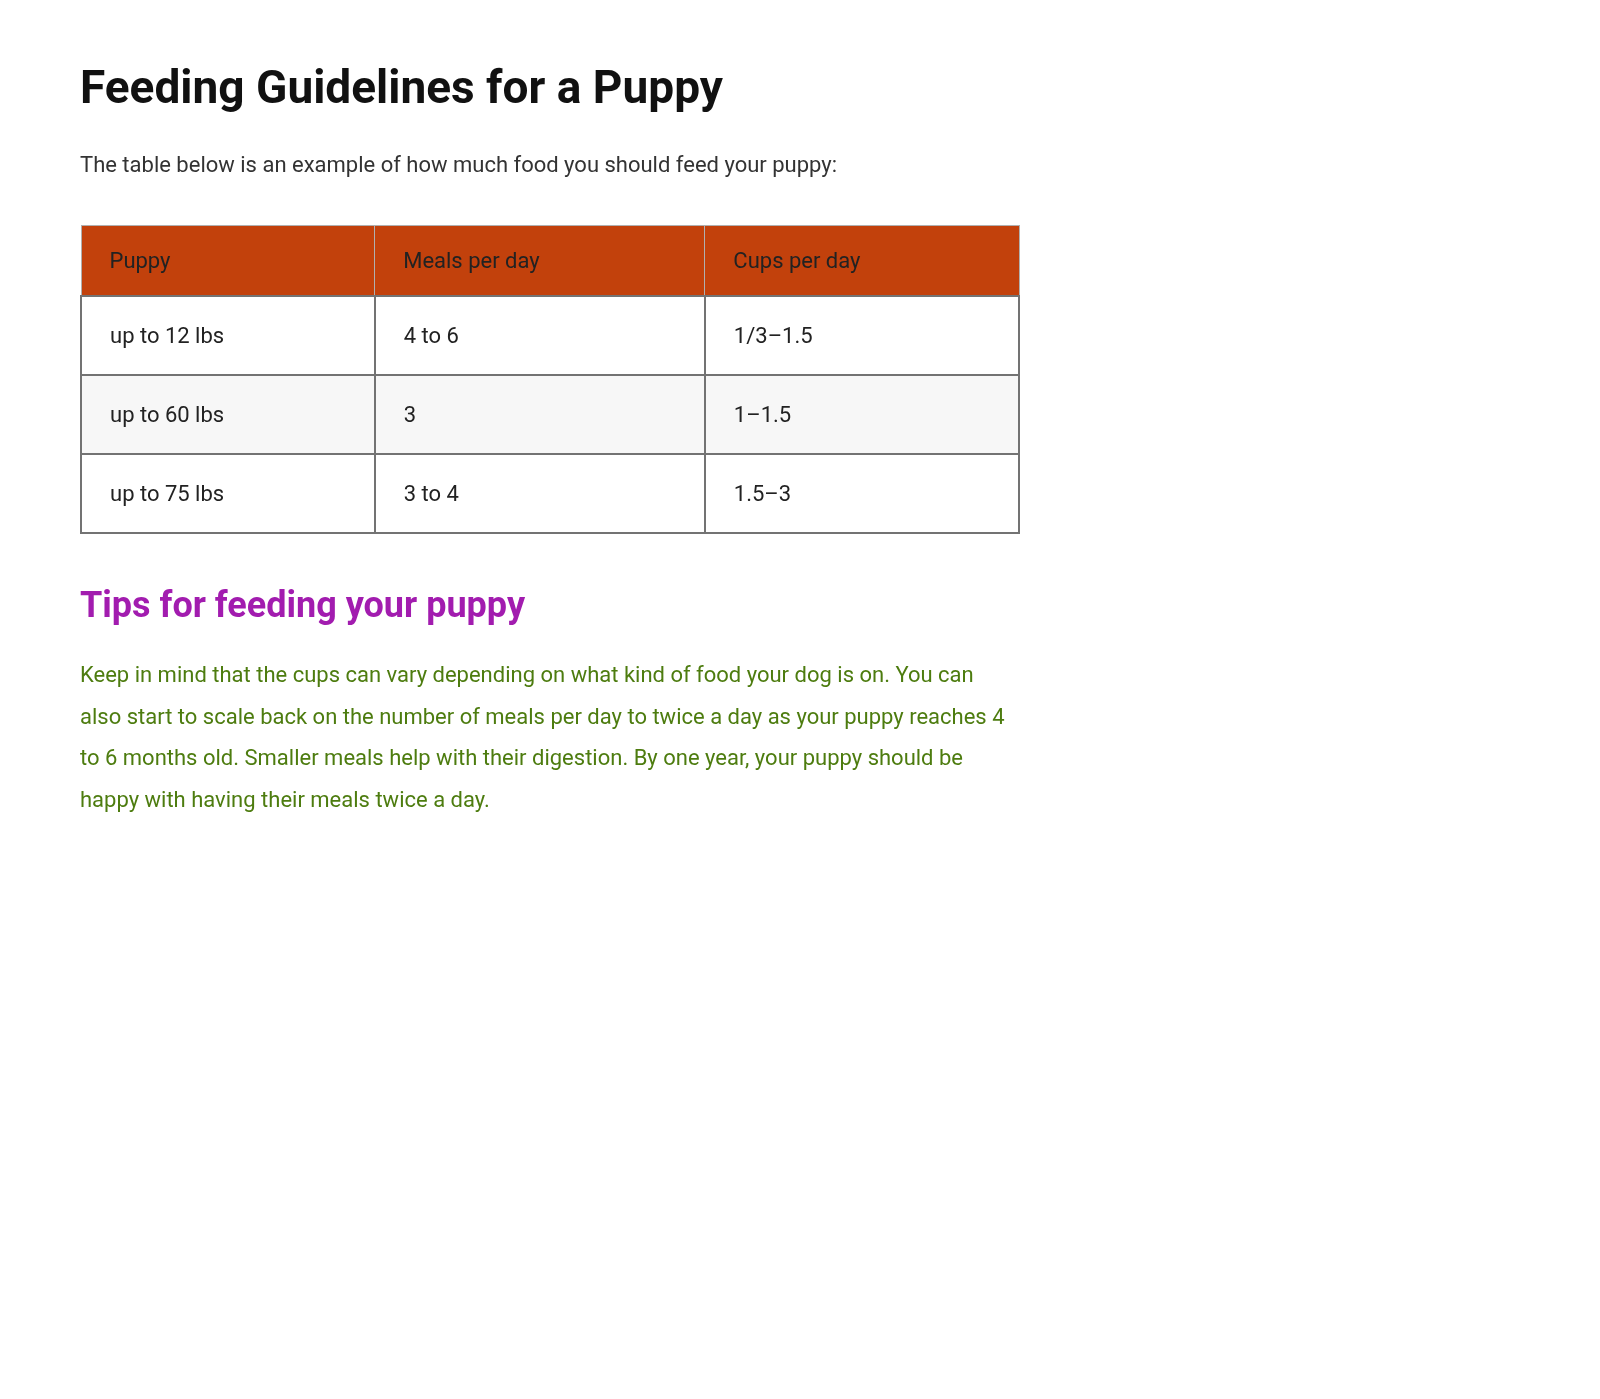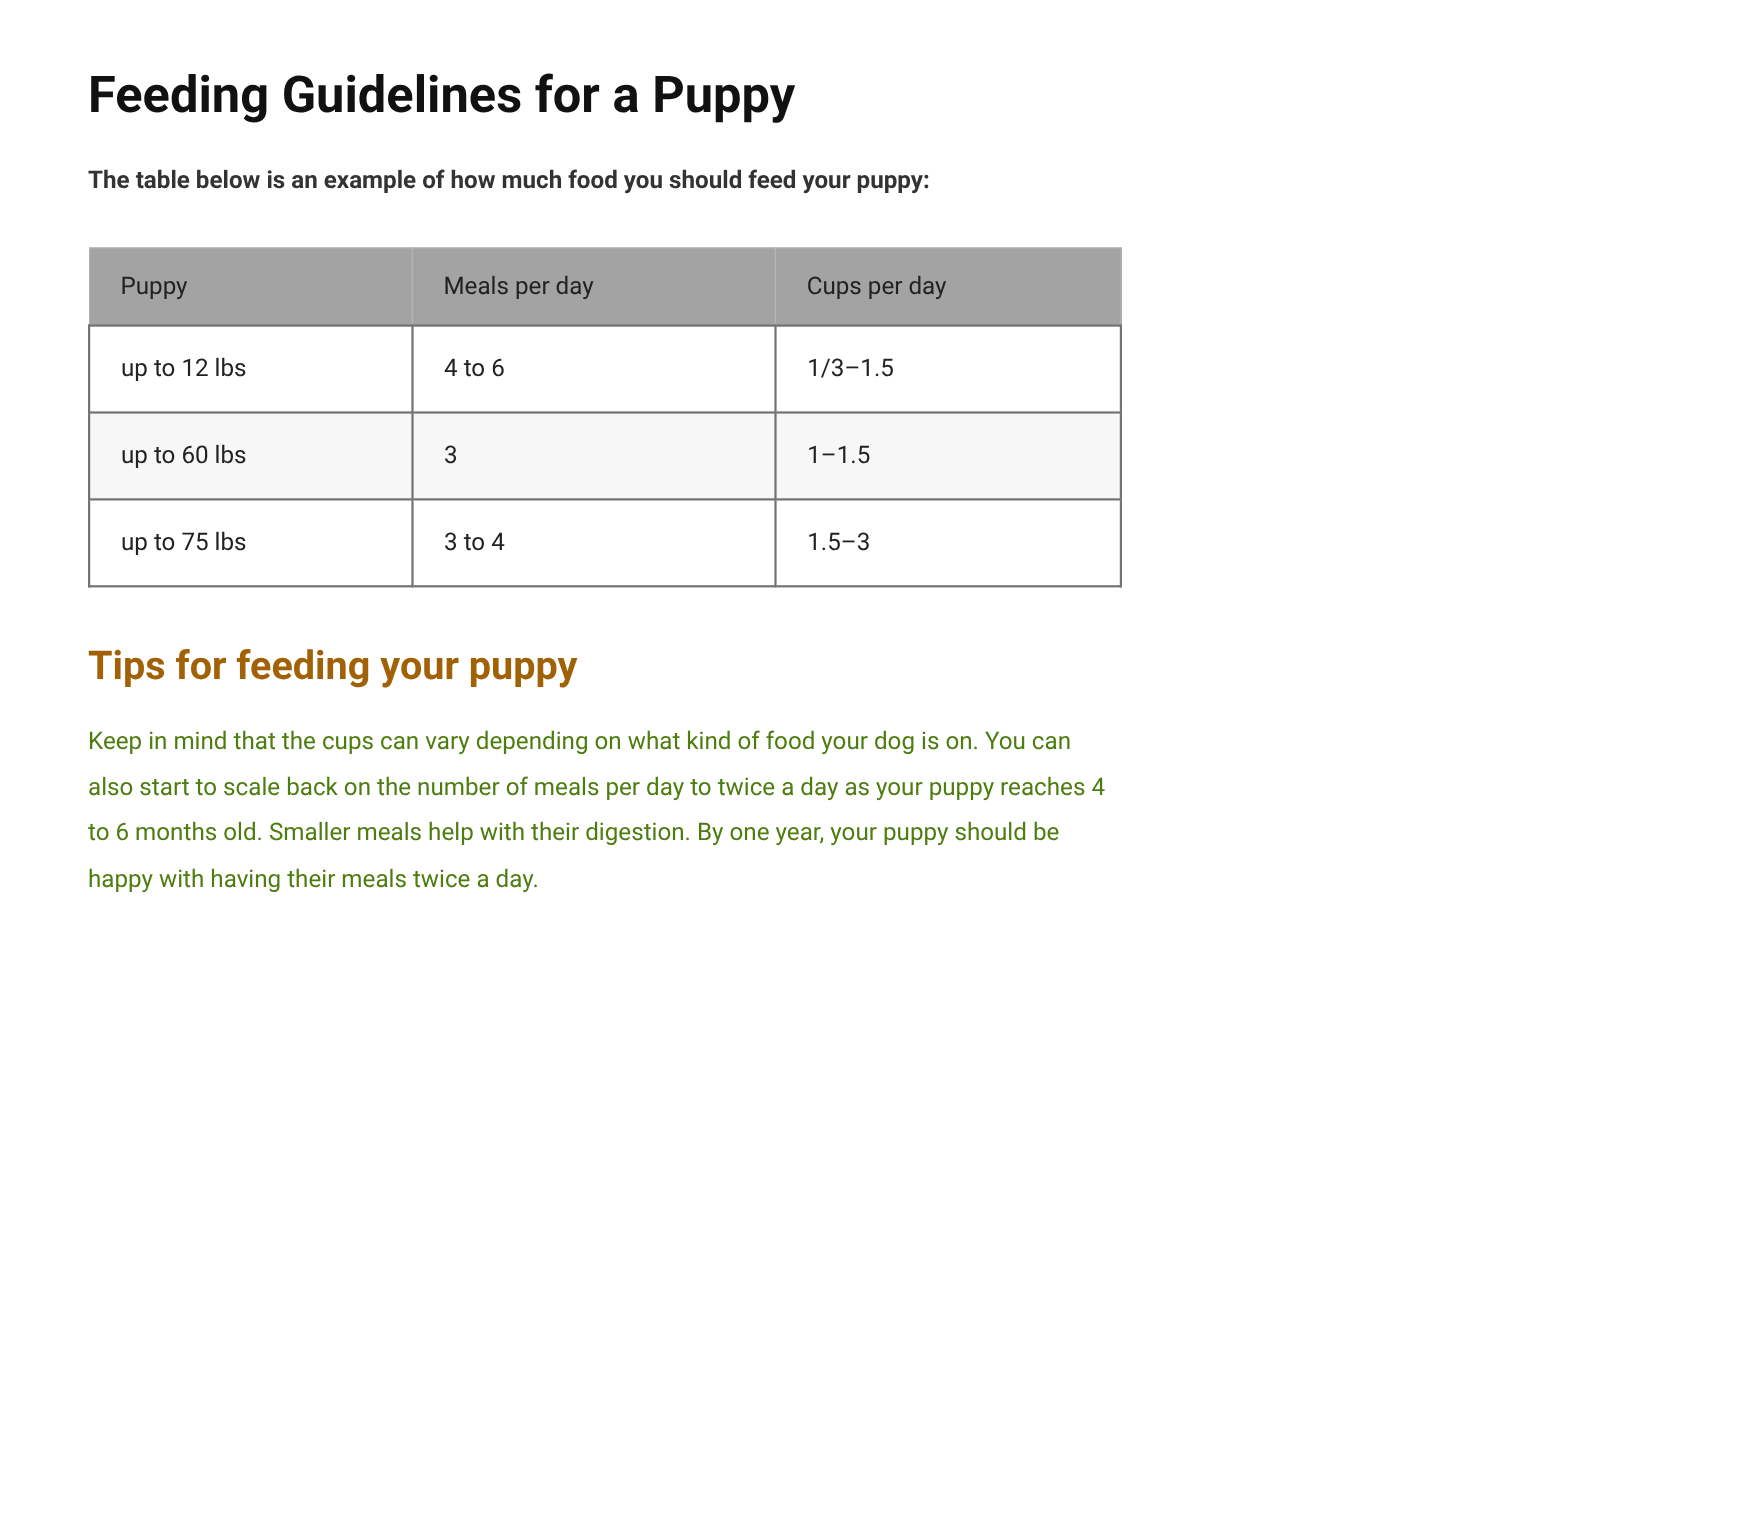--- a/index.html
+++ b/index.html
@@ -22,33 +22,32 @@
       line-height: 1.2;
       margin-bottom: 30px;
       color: #111111;
     }
 
     .intro-text {
       font-size: 22px;
       line-height: 1.8;
       color: #333333;
       margin-bottom: 40px;
-      font-weight: bold;
     }
 
     table {
       width: 100%;
       border-collapse: collapse;
       margin-bottom: 50px;
       font-size: 22px;
       border: 1px solid #b0b0b0;
     }
 
     thead tr {
-      background-color: #a3a3a3;
+      background-color: #c2410c;
       margin-top: 20px;
     }
 
     thead th {
       padding: 22px 28px;
       text-align: left;
       font-weight: 400;
       color: #222222;
       border: 1px solid #b0b0b0;
     }
@@ -65,21 +64,21 @@
       padding: 22px 28px;
       border: 2px solid #737373;
       color: #222222;
       vertical-align: top;
       line-height: 1.5;
     }
 
     .section-title {
       font-size: 36px;
       font-weight: 700;
-      color: #a16207;
+      color: #a21caf;
       margin-bottom: 28px;
     }
 
     .body-text {
       font-size: 22px;
       line-height: 1.9;
       color: #4d7c0f;
     }
   </style>
 </head>

